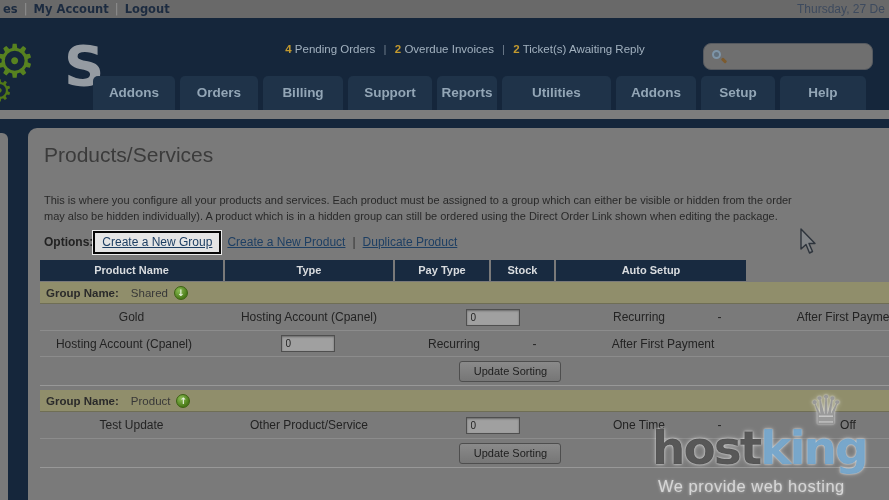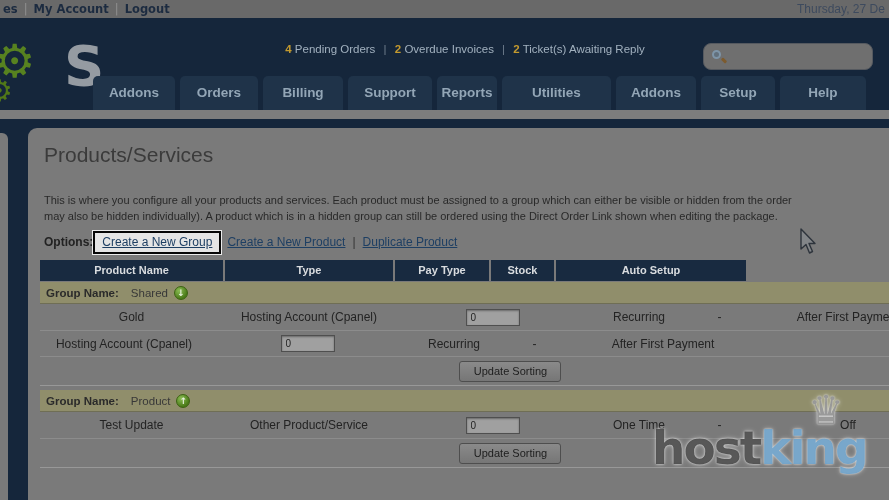--- a/index.html
+++ b/index.html
@@ -302,19 +302,20 @@
         <button class="update-btn">Update Sorting</button>
       </div>
     </div>
 
   </div>
 </div>
 
 <div class="watermark">
   <span class="wm-crown">♛</span>
   <div class="wm-word"><span class="wm-host">host</span><span class="wm-king">king</span></div>
+  <div class="wm-tagline">We provide web hosting</div>
 </div>
 
 <div class="cursor">
   <svg width="19" height="27" viewBox="0 0 19 27">
     <path d="M2,1 L2,21 L7,16.5 L10.5,25 L13.5,23.5 L10,15.5 L16,15.5 Z" fill="rgba(140,146,154,0.45)" stroke="#2e343c" stroke-width="1.4" stroke-linejoin="round"></path>
   </svg>
 </div>
 
 </body></html>

